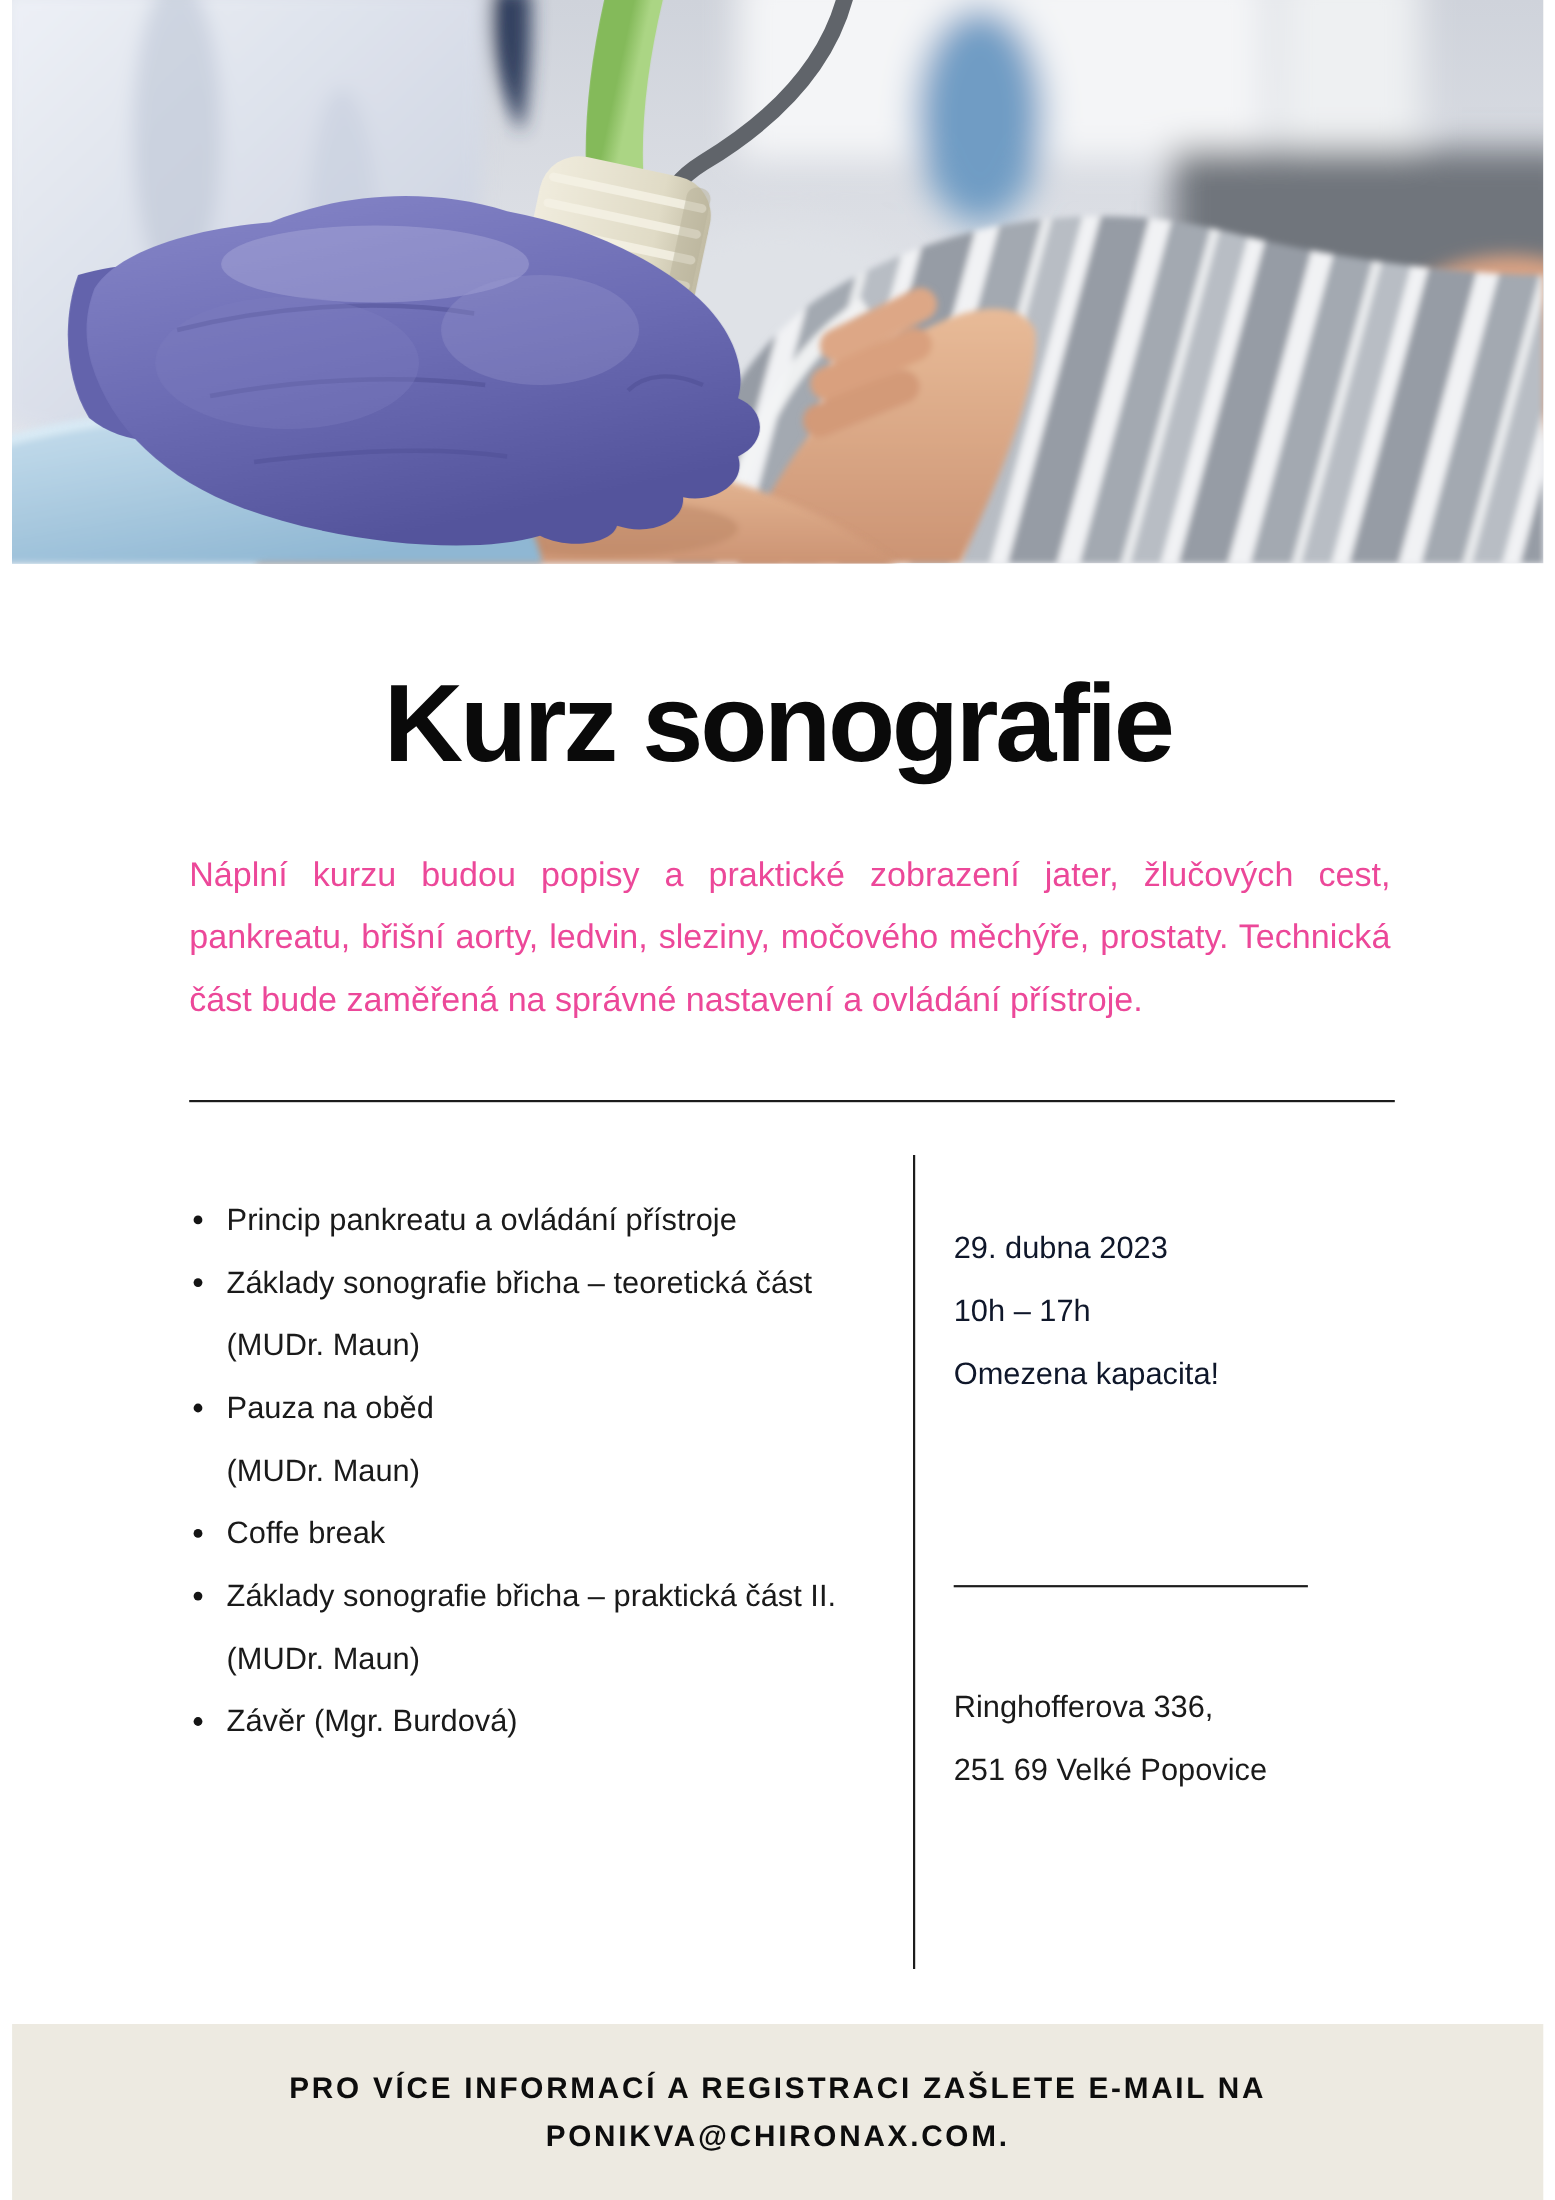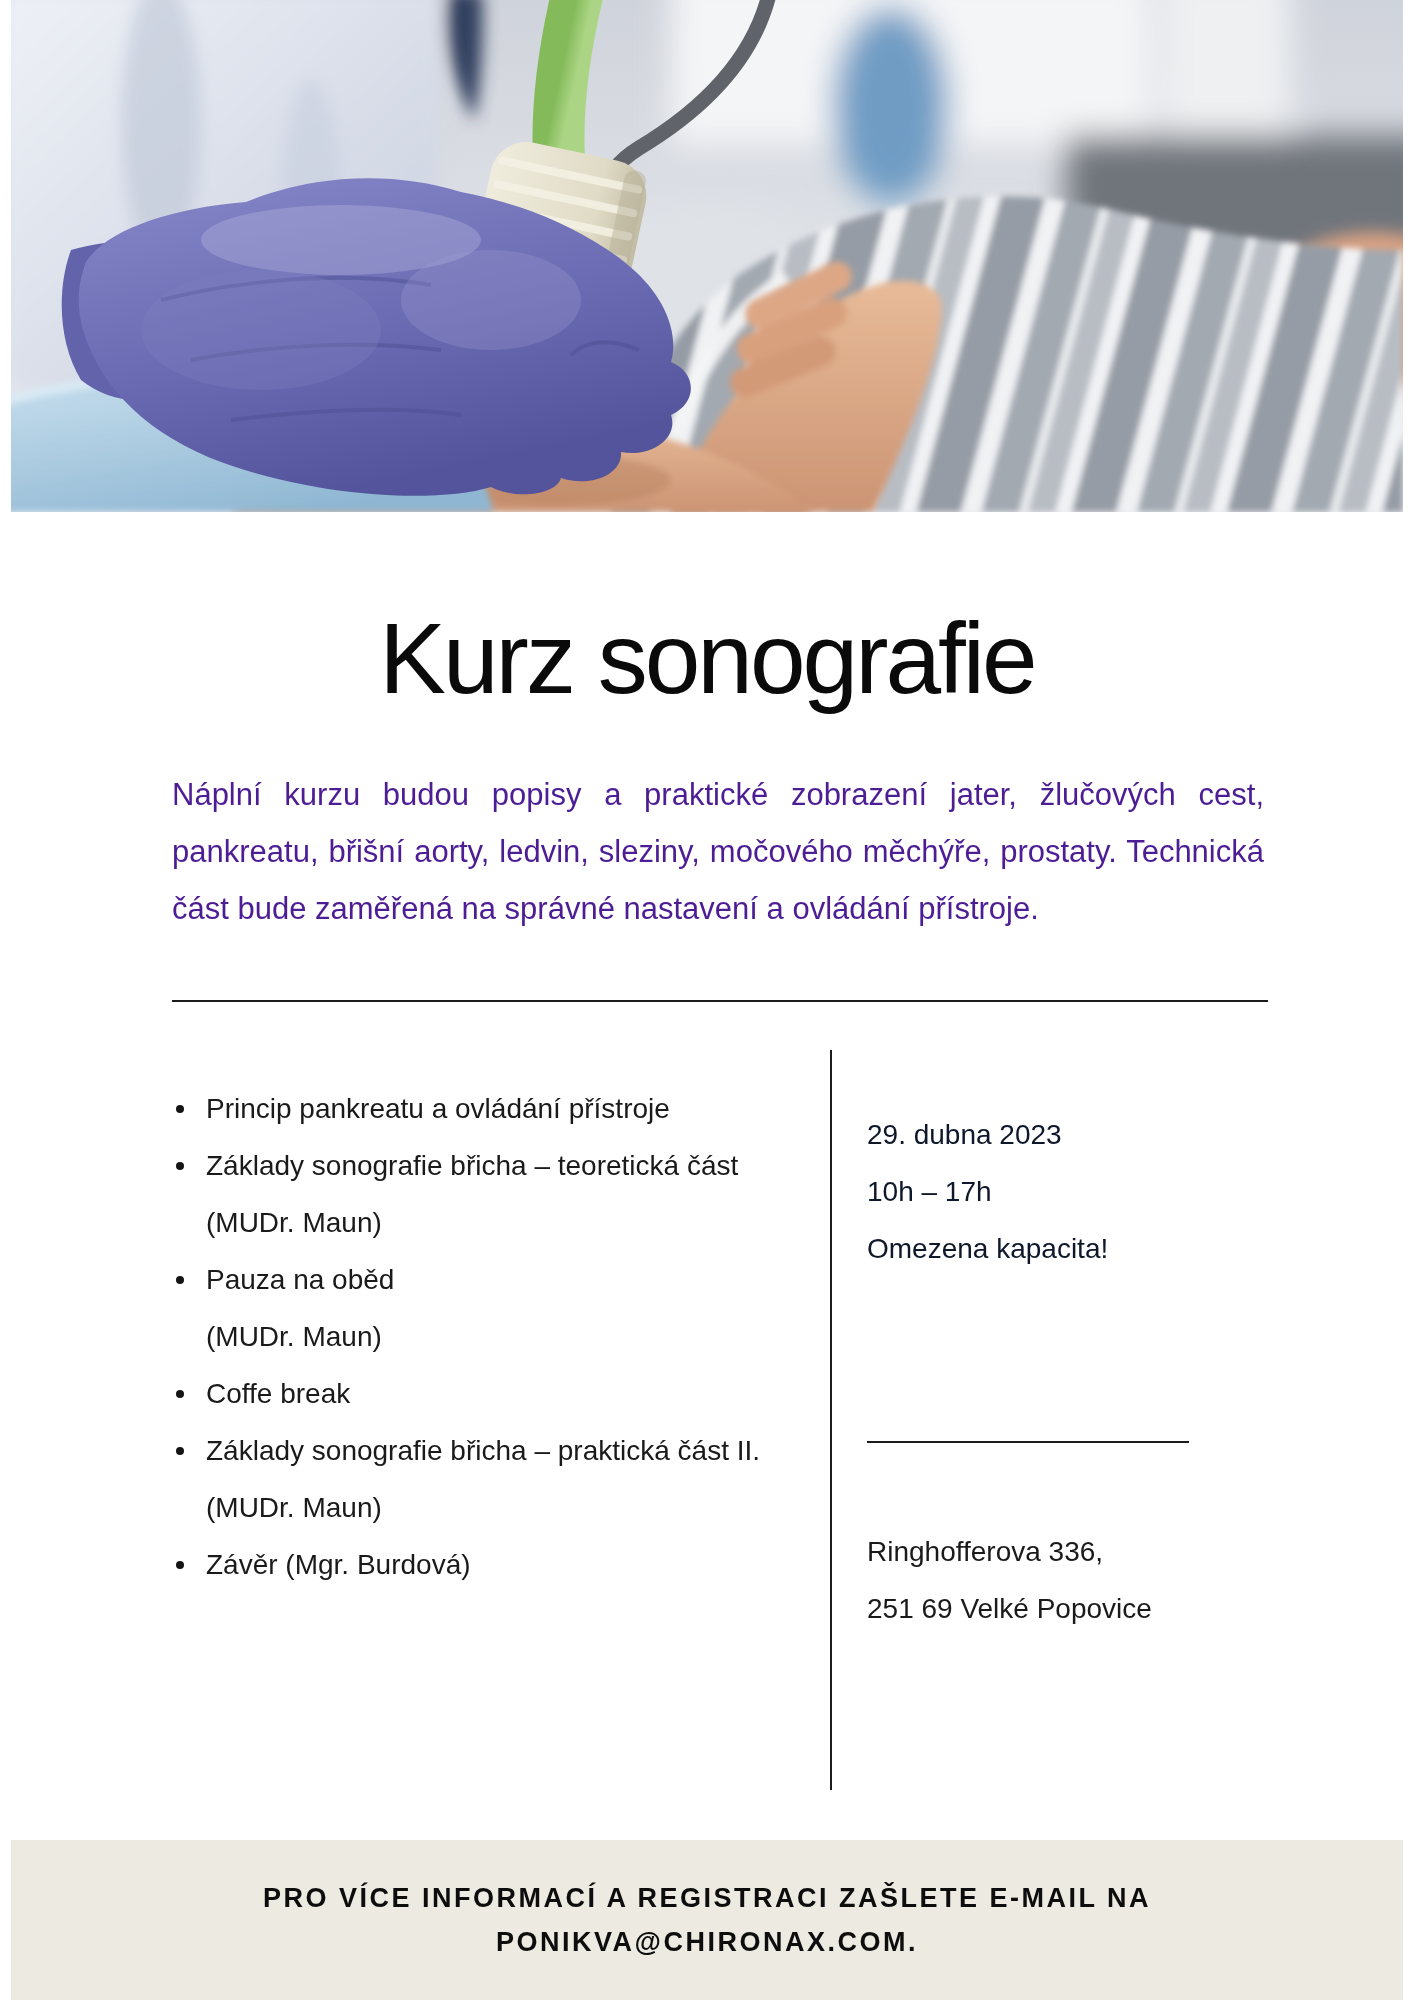--- a/index.html
+++ b/index.html
@@ -10,27 +10,27 @@
   }
   
   .hero{
     position:absolute;left:11px;top:0;width:1392px;height:512px;overflow:hidden;
     background:#d6d9df;
   }
   .hero svg{display:block;width:100%;height:100%;}
   
   .title{
     position:absolute;left:0;top:598px;width:100%;text-align:center;
-    font-size:100px;line-height:120px;font-weight:normal;letter-spacing:-3px;
+    font-size:100px;line-height:120px;font-weight:bold;letter-spacing:-3px;
     color:#0a0a0a;
   }
   
   .intro{
     position:absolute;left:172px;top:766px;width:1092px;
-    font-size:31px;line-height:57px;text-align:justify;color:#4c1d95;
+    font-size:31px;line-height:57px;text-align:justify;color:#ec4899;
   }
   
   .rule-h{position:absolute;left:172px;top:1000px;width:1096px;height:2px;background:#1c1c1c;}
   .rule-v{position:absolute;left:830px;top:1050px;width:2px;height:740px;background:#1c1c1c;}
   .rule-h2{position:absolute;left:867px;top:1441px;width:322px;height:2px;background:#1c1c1c;}
   
   .program{position:absolute;left:172px;top:1080px;width:648px;font-size:28px;color:#1a1a1a;}
   .p-first,.p-cont{line-height:57px;padding-left:34px;}
   .p-first{position:relative;}
   .p-first::before{

